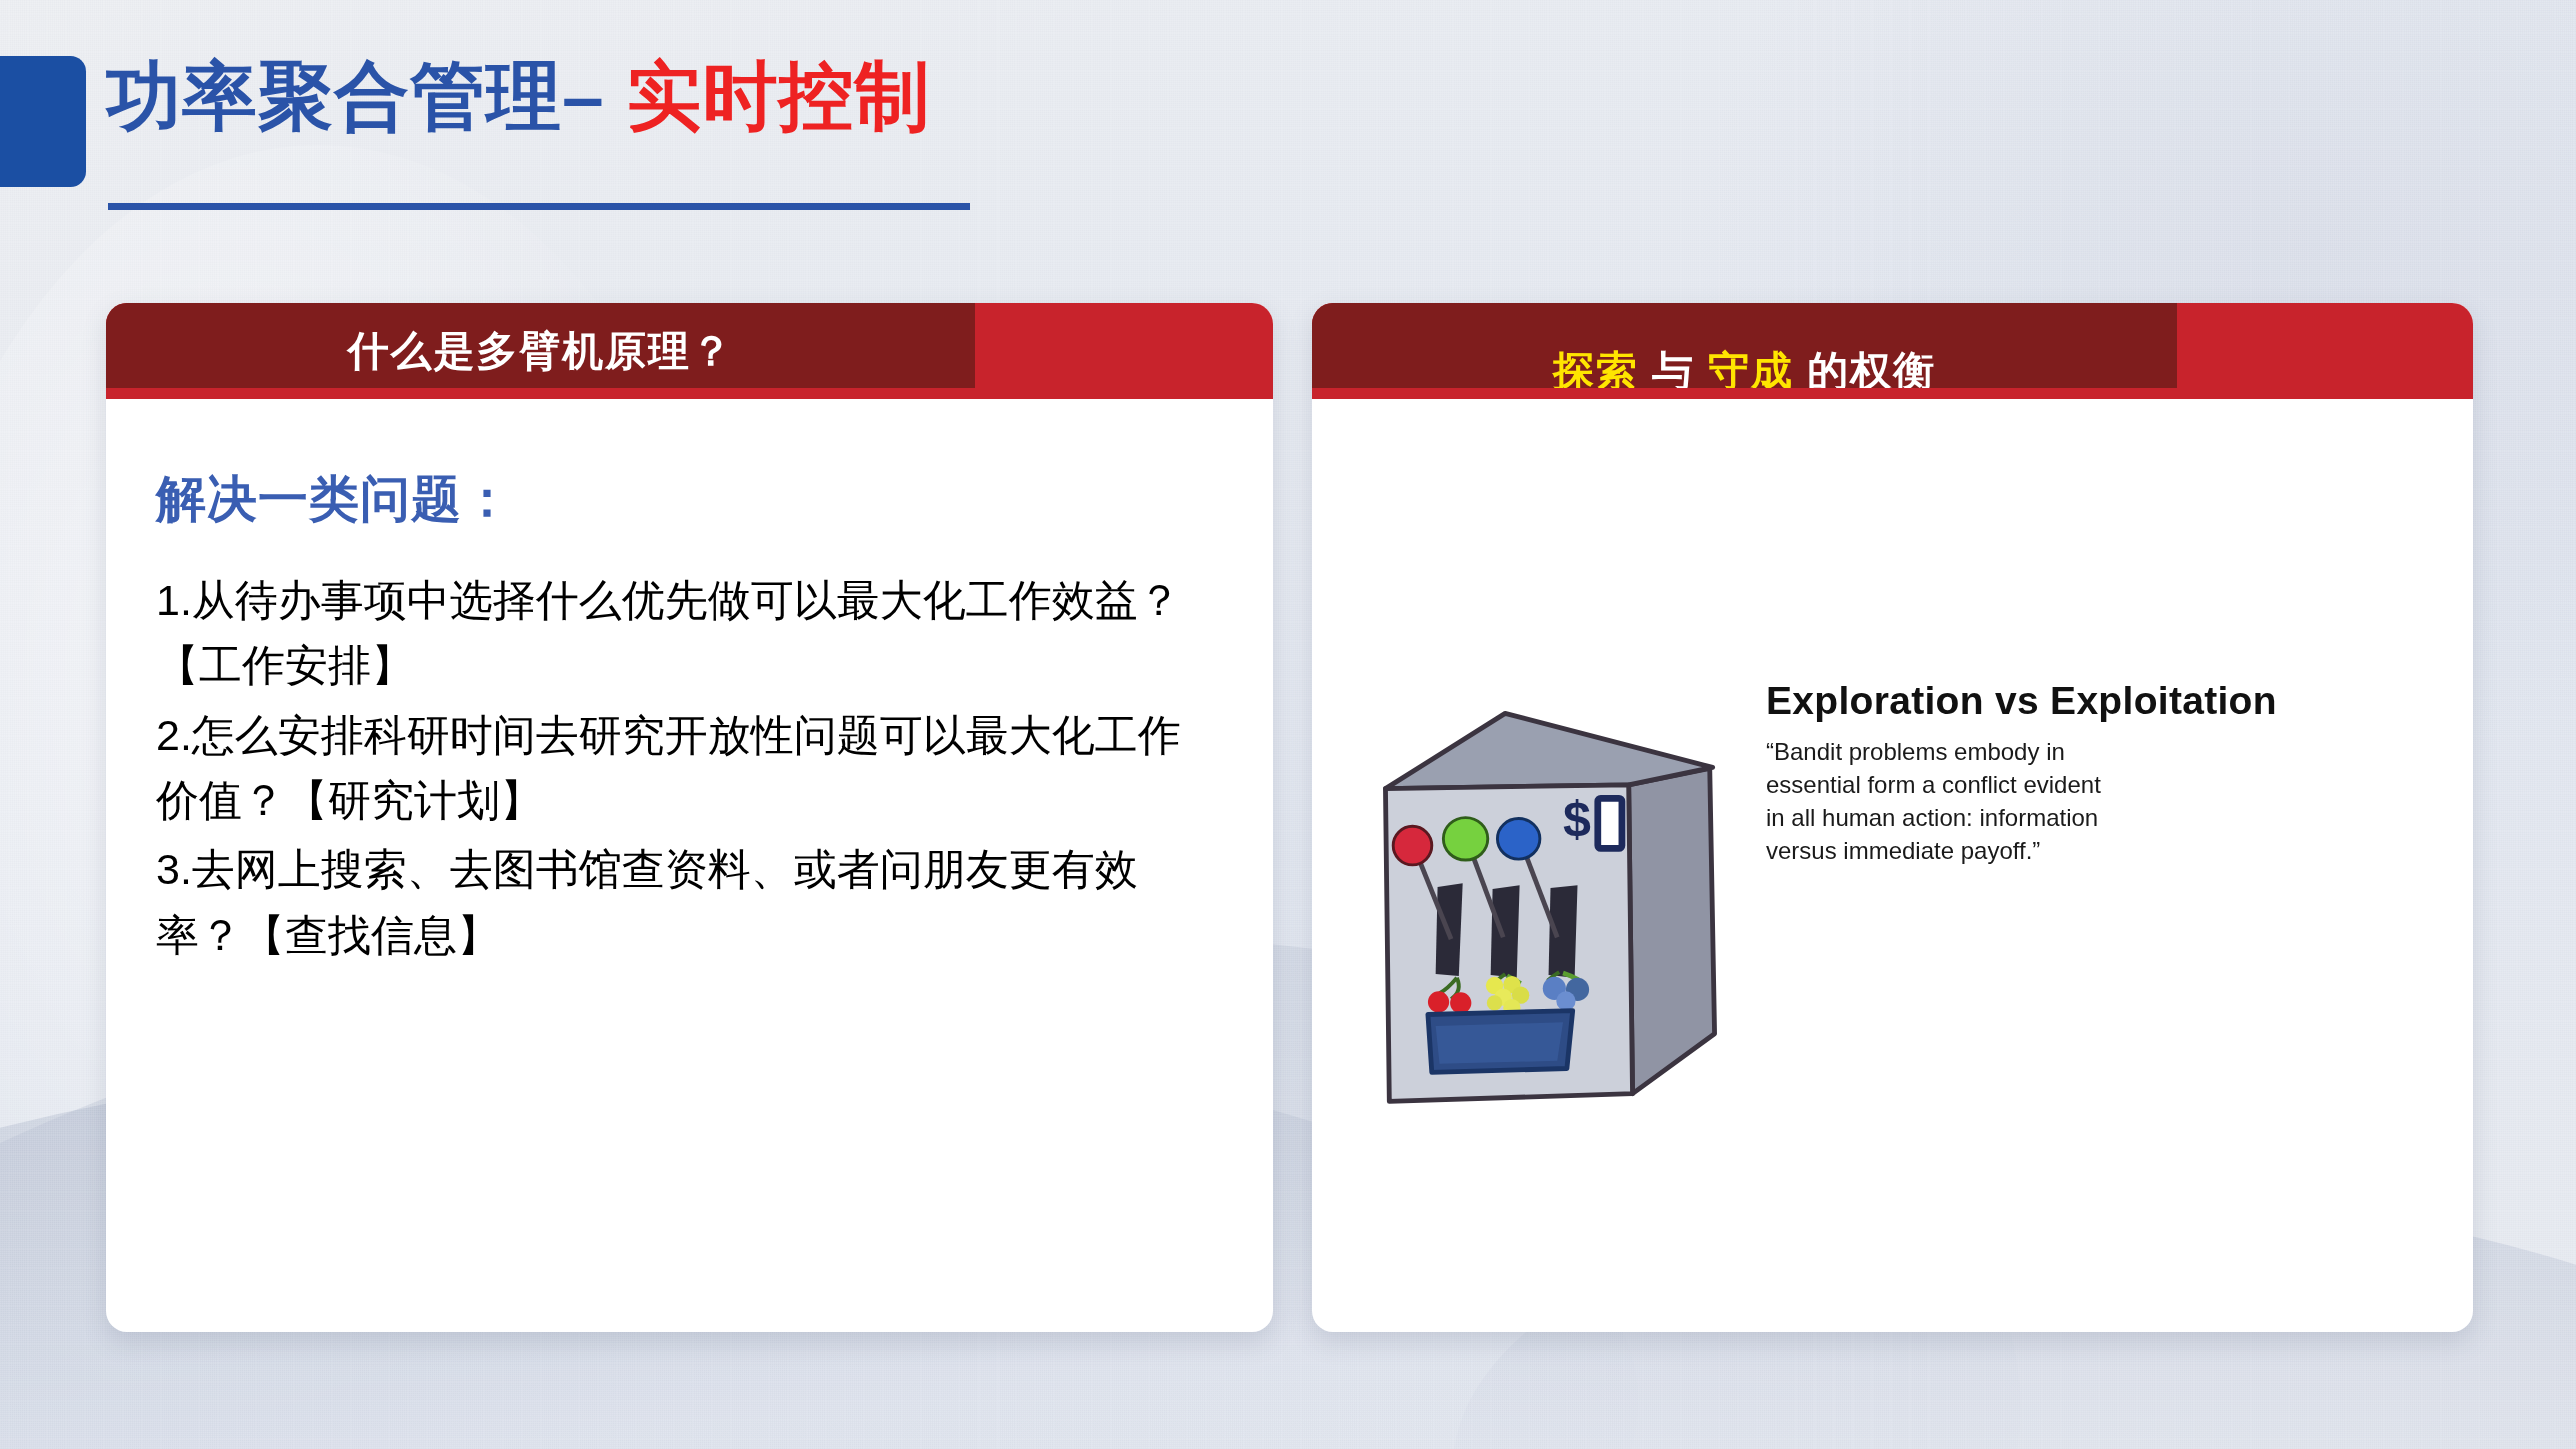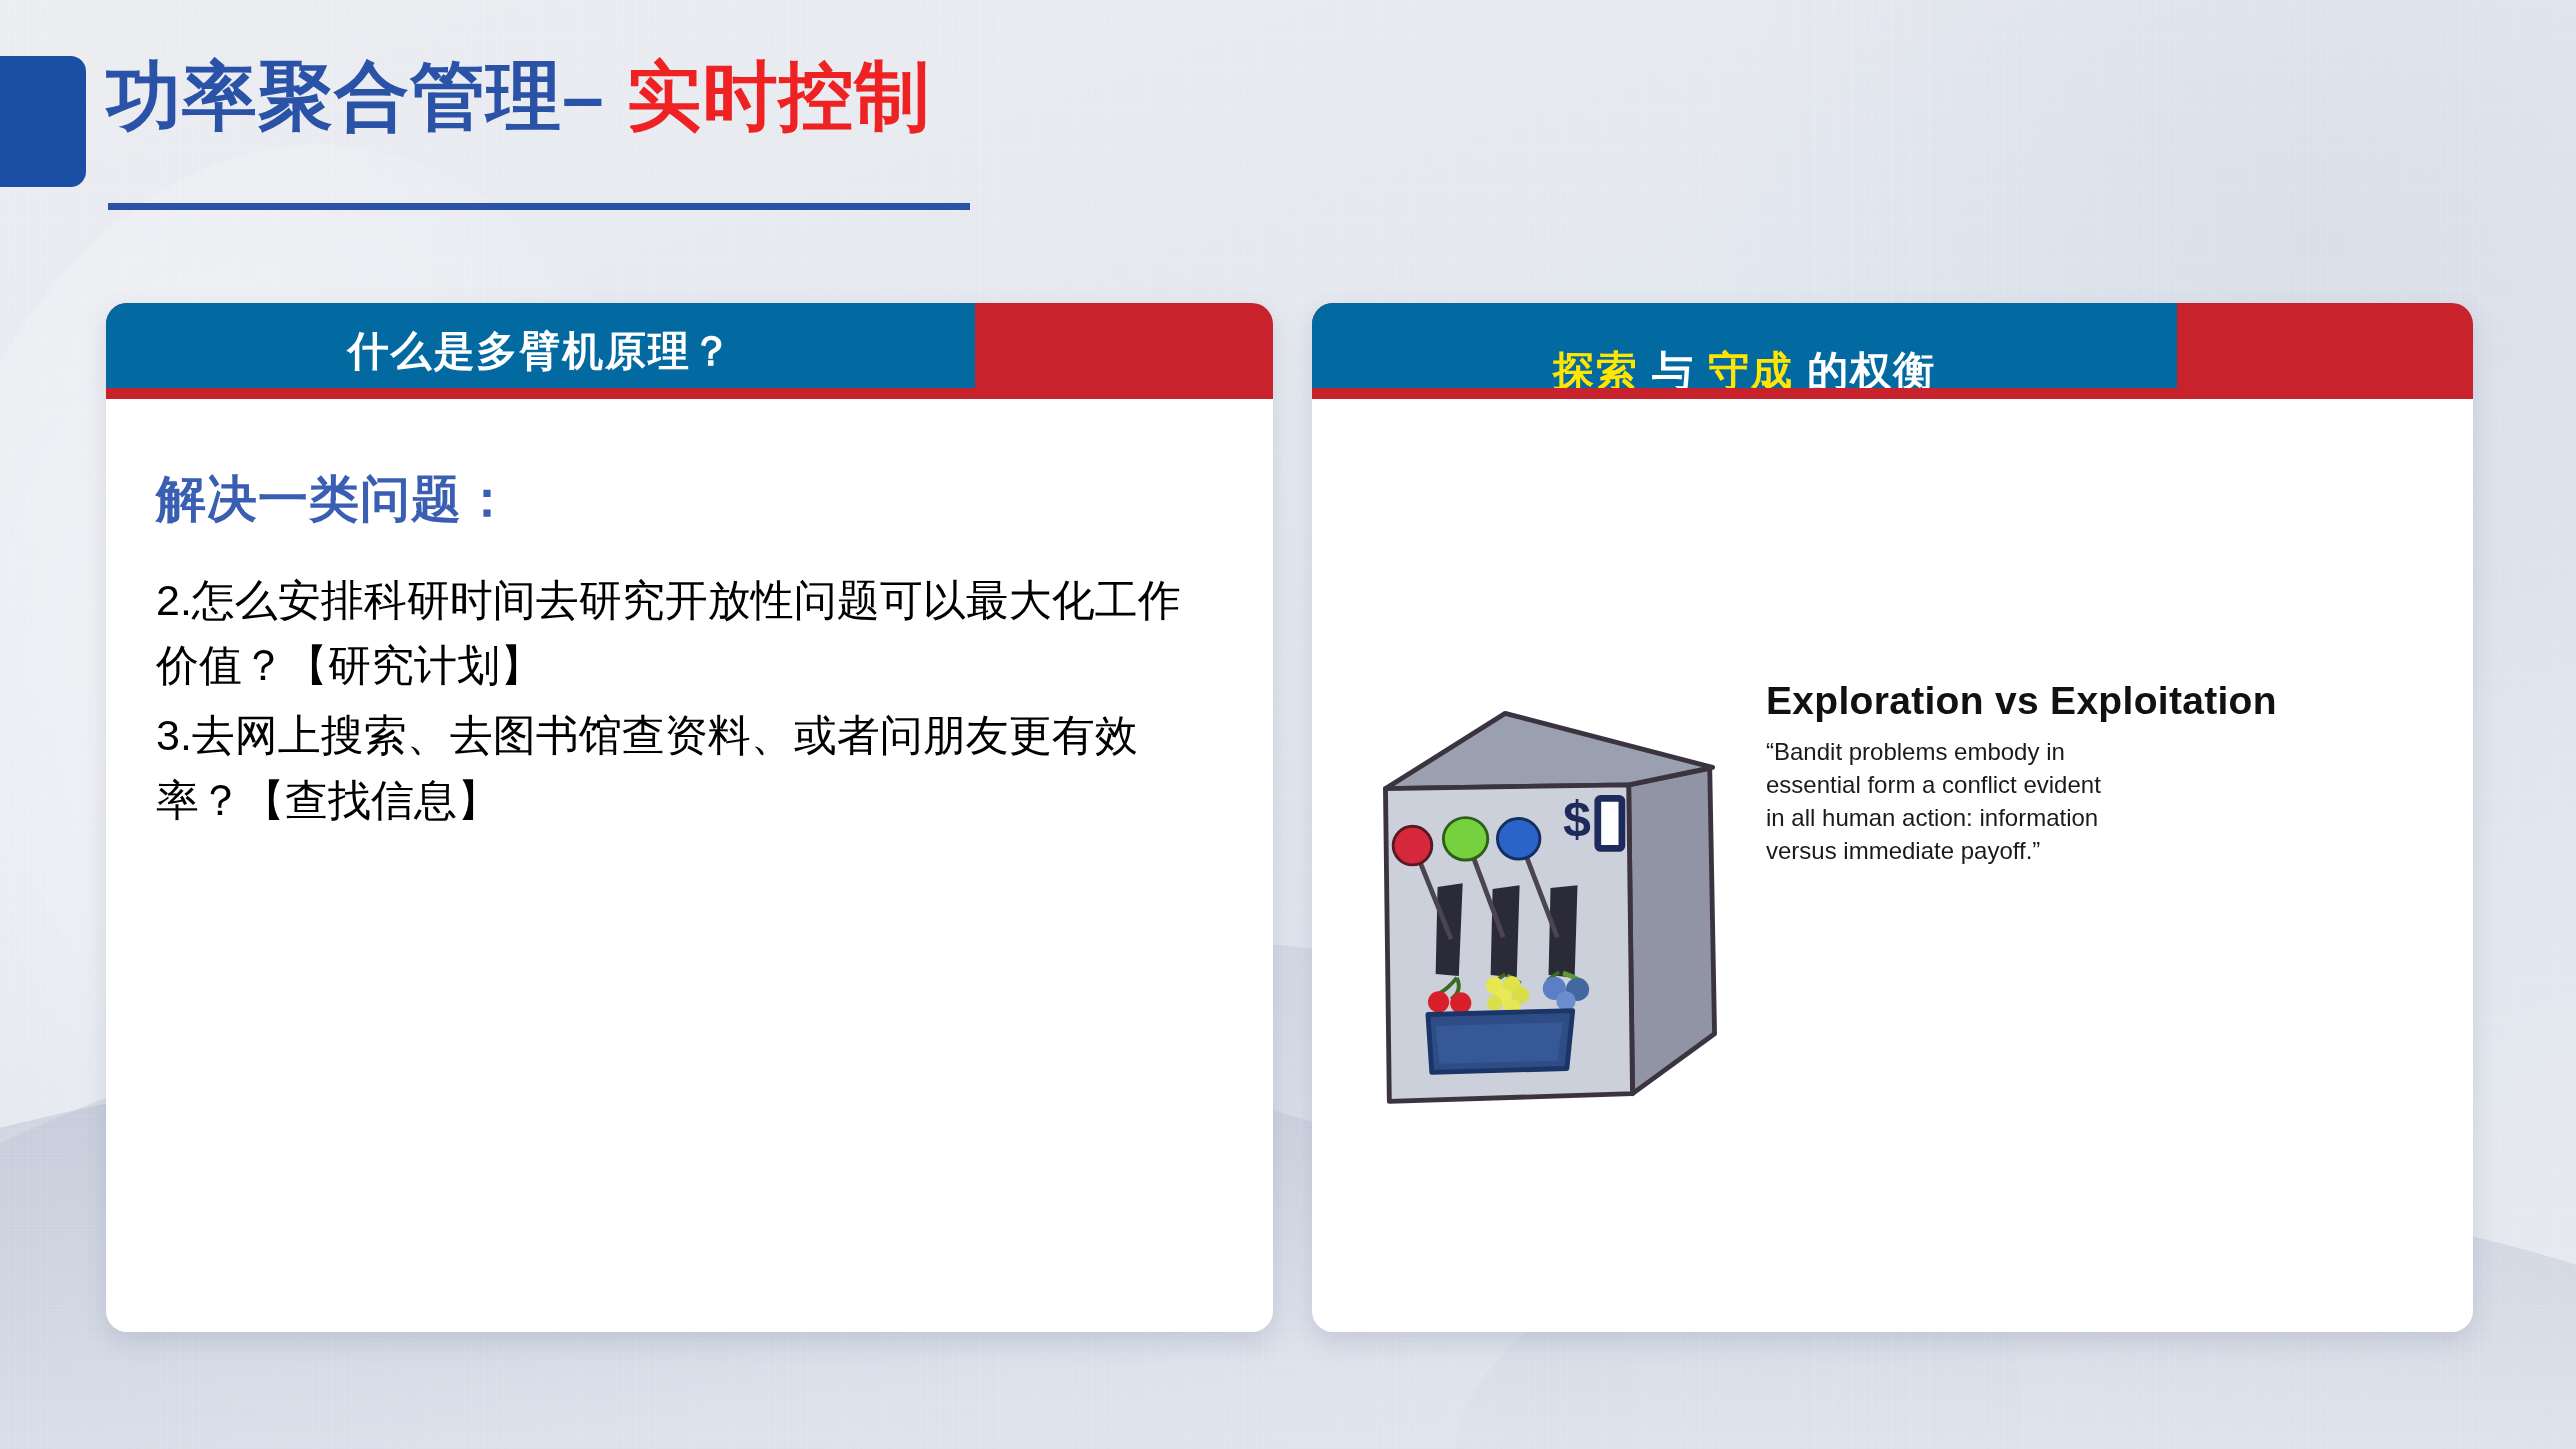--- a/index.html
+++ b/index.html
@@ -126,21 +126,21 @@
   .card-right { left: 1312px; top: 303px; width: 1161px; height: 1029px; }
 
   .card-header {
     position: relative;
     height: 96px;
     background: #c8232c;
     display: flex;
     align-items: stretch;
   }
   .card-header-blue {
-    background: #0369a1;
+    background: #7f1d1d;
     display: flex;
     align-items: center;
     justify-content: center;
     position: relative;
   }
   .card-left  .card-header-blue { width: 74.5%; }
   .card-right .card-header-blue { width: 74.5%; align-items: flex-end; }
 
   .card-header-title {
     color: #ffffff;
@@ -248,20 +248,21 @@
       <div class="card-header-blue">
         <span class="card-header-title">什么是多臂机原理？</span>
       </div>
       <div class="header-underline"></div>
     </div>
 
     <div class="card-body">
       <div class="left-content">
         <p class="lead">解决一类问题：</p>
         <ul class="item-list">
+          <li>1.从待办事项中选择什么优先做可以最大化工作效益？【工作安排】</li>
           <li>2.怎么安排科研时间去研究开放性问题可以最大化工作价值？【研究计划】</li>
           <li>3.去网上搜索、去图书馆查资料、或者问朋友更有效率？【查找信息】</li>
         </ul>
       </div>
     </div>
   </div>
 
   <div class="card card-right">
     <div class="card-header">
       <div class="card-header-blue">

